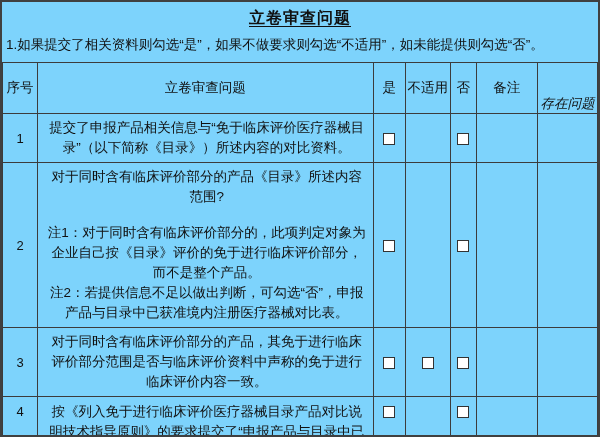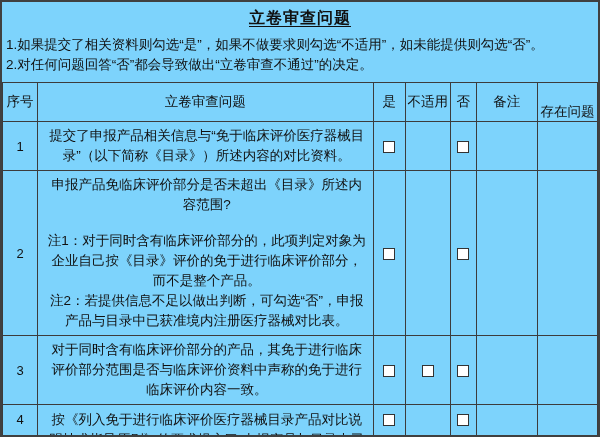--- a/index.html
+++ b/index.html
@@ -37,21 +37,21 @@
     border:1px solid #3c3c3c;
     box-sizing:border-box;
     vertical-align:middle;
   }
   .review-table th {
     font-weight:normal;
     text-align:center;
     height:36px;
     padding:0 1px;
   }
-  th.th-issue { padding-top:20px; }
+  th.th-issue { padding-top:32px;font-style:italic; }
 
   td.seq-cell { text-align:center; font-size:13px; }
   td.question-cell {
     text-align:center;
     padding:4px 6px 4px 9px;
     line-height:20px;
   }
   .q-para { margin:0; }
   .q-note { margin:0; }
   .q-para + .q-note { margin-top:16px; }
@@ -80,21 +80,20 @@
 <body>
 
 <div class="page">
 
   <div class="doc-title">
     <span>立卷审查问题</span>
   </div>
 
   <div class="instructions">
     <div class="instr-line">1.如果提交了相关资料则勾选“是”，如果不做要求则勾选“不适用”，如未能提供则勾选“否”。</div>
-    <div class="instr-line">2.对任何问题回答“否”都会导致做出“立卷审查不通过”的决定。</div>
   </div>
 
   <table class="review-table">
     <colgroup>
       <col style="width:35px">
       <col style="width:335px">
       <col style="width:32px">
       <col style="width:45px">
       <col style="width:26px">
       <col style="width:61px">
@@ -119,21 +118,21 @@
           </td>
           <td class="check-cell"><span class="checkbox"></span></td>
           <td class="check-cell"></td>
           <td class="check-cell"><span class="checkbox"></span></td>
           <td class="remark-cell"></td>
           <td class="issue-cell"></td>
         </tr>
         <tr class="row-h2">
           <td class="seq-cell">2</td>
           <td class="question-cell">
-            <p class="q-para">申报产品免临床评价部分是否未超出《目录》所述内容范围?</p>
+            <p class="q-para">对于同时含有临床评价部分的产品《目录》所述内容范围?</p>
             <p class="q-note">注1：对于同时含有临床评价部分的，此项判定对象为企业自己按《目录》评价的免于进行临床评价部分，而不是整个产品。</p>
             <p class="q-note">注2：若提供信息不足以做出判断，可勾选“否”，申报产品与目录中已获准境内注册医疗器械对比表。</p>
           </td>
           <td class="check-cell"><span class="checkbox"></span></td>
           <td class="check-cell"></td>
           <td class="check-cell"><span class="checkbox"></span></td>
           <td class="remark-cell"></td>
           <td class="issue-cell"></td>
         </tr>
         <tr class="row-h3">

